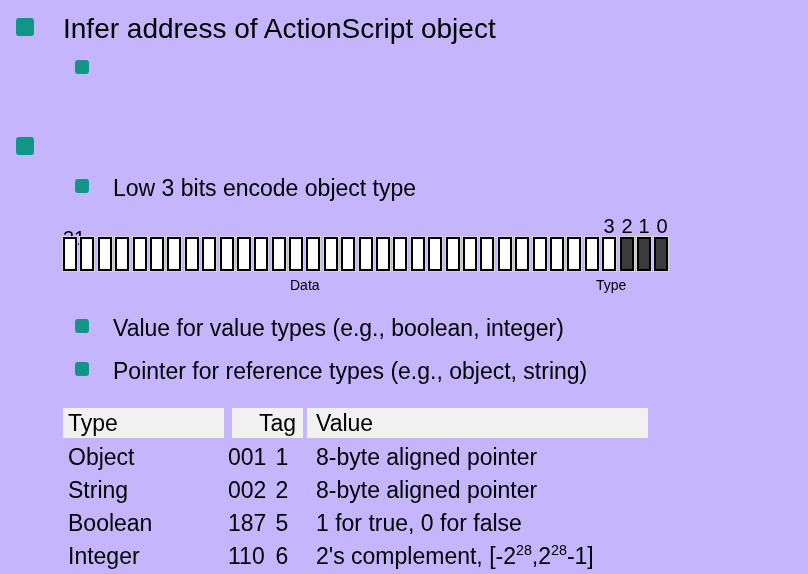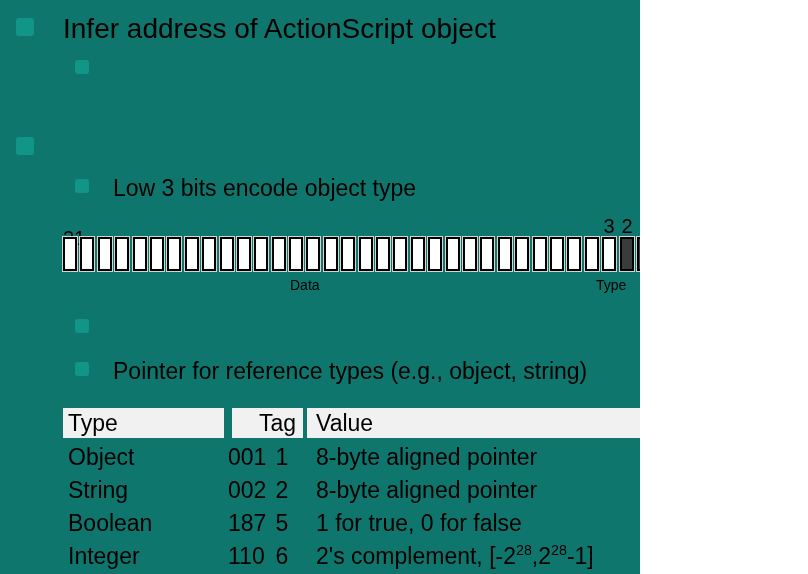--- a/index.html
+++ b/index.html
@@ -1,25 +1,25 @@
 <!DOCTYPE html>
 <html style="--accent: #109587; --darkbox: #3b3b3b; --header-bg: #f1f1f1;"><head>
 <meta charset="utf-8">
 <style>
   html, body {
     margin: 0; padding: 0;
     background: #ffffff;
   }
   .slide {
     position: relative;
-    width: 640px; height: 574px;
+    width: 808px; height: 574px;
     font-family: "Liberation Sans", sans-serif;
     color: #000;
     overflow: hidden;
-    background: #0f766e;
+    background: #c4b5fd;
   }
   .abs { position: absolute; white-space: nowrap; }
 
   
   .bullet-icon {
     position: absolute;
     background: var(--accent, #109587);
     border-radius: 3px;
   }
   .bullet-icon.lvl1 { width: 18px; height: 18px; left: 16px; }
@@ -123,20 +123,21 @@
         <div class="bitbox dark"></div>
         <div class="bitbox dark"></div>
         <div class="bitbox dark"></div>
       </div>
 
     <div class="abs caption" style="left:290px; top:272px">Data</div>
     <div class="abs caption" style="left:596px; top:272px">Type</div>
   </div>
 
   <span class="bullet-icon lvl2 abs" style="top:319px"></span>
+  <div class="abs txt-l2" style="top:314px">Value for value types (e.g., boolean, integer)</div>
 
   <span class="bullet-icon lvl2 abs" style="top:362px"></span>
   <div class="abs txt-l2" style="top:357px">Pointer for reference types (e.g., object, string)</div>
 
   <div class="atom-table">
     <div class="thead">
       <div class="th-cell th-type">Type</div>
       <div class="th-gap1"></div>
       <div class="th-cell th-tag">Tag</div>
       <div class="th-gap2"></div>

